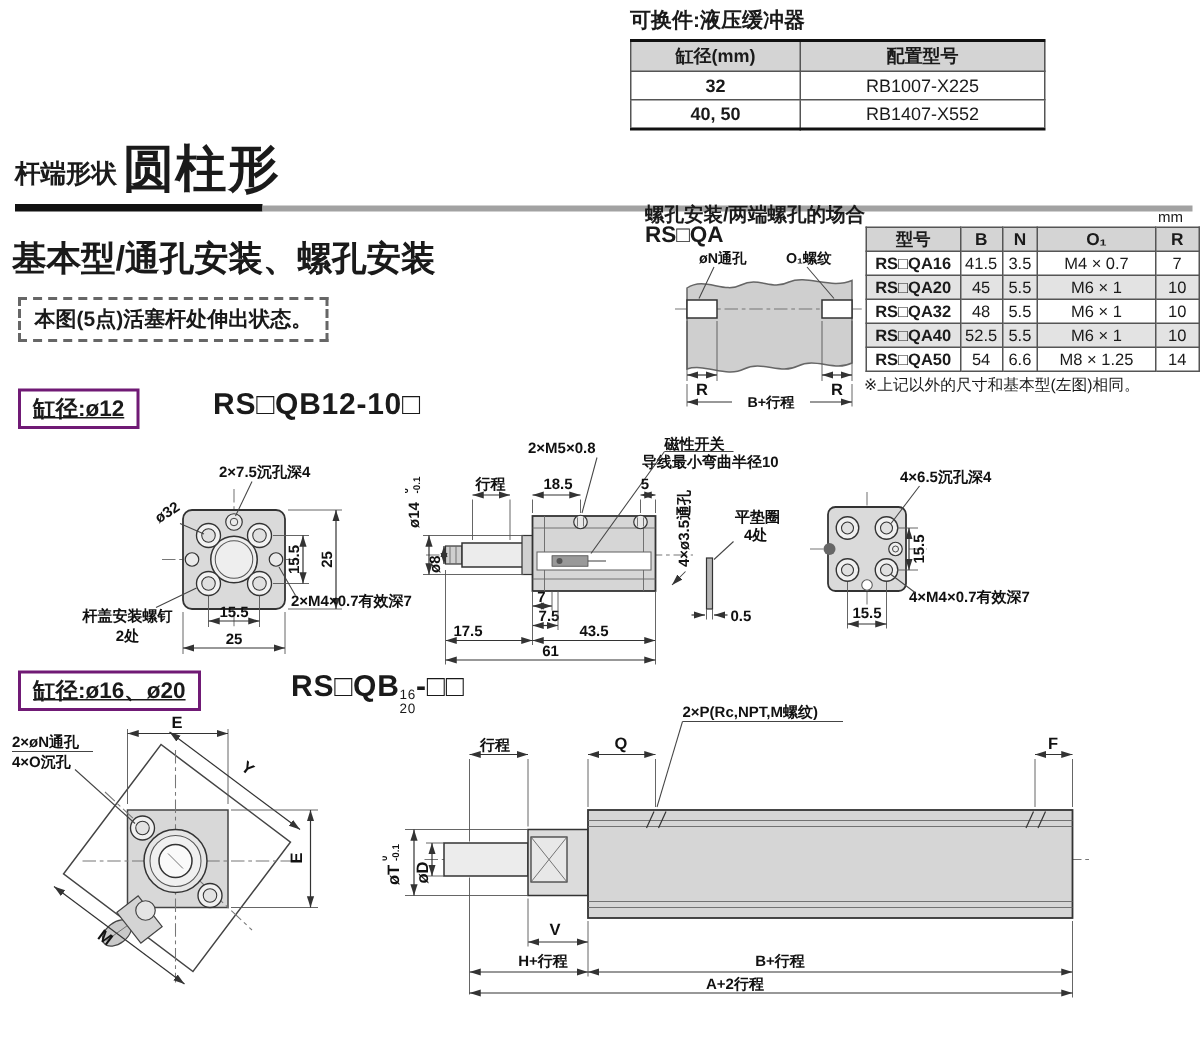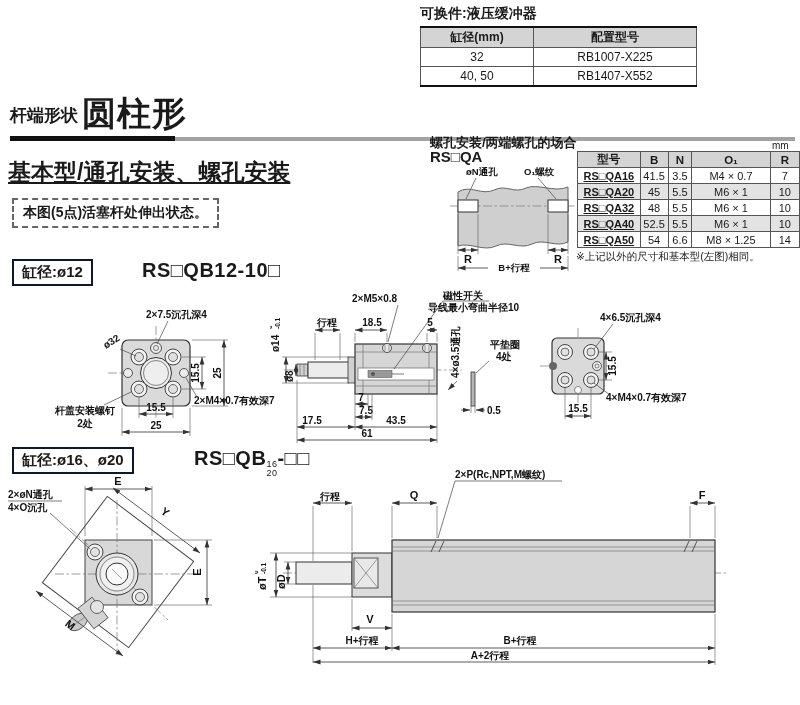--- a/index.html
+++ b/index.html
@@ -4,40 +4,40 @@
 <style>
   html,body{margin:0;padding:0;background:#fff;}
   .page{position:relative;width:800px;height:705px;background:#fff;overflow:hidden;
         font-family:"Liberation Sans","DejaVu Sans",sans-serif;color:#1a1a1a;}
   .abs{position:absolute;}
   
   .rep-title{font-size:14px;font-weight:bold;}
   table.rep{border-collapse:collapse;font-size:12px;}
   table.rep th,table.rep td{border:1px solid #555;text-align:center;padding:1px 6px;height:16px;}
   table.rep th{background:#d4d4d4;font-weight:bold;}
-  table.rep td.bore{font-weight:normal;width:100px;}
+  table.rep td.bore{font-weight:bold;width:100px;}
   table.rep td.model{width:150px;}
   table.rep{border-top:2px solid #111;border-bottom:2px solid #111;}
   
   .hd-prefix{font-size:17px;font-weight:bold;}
   .hd-title{font-size:34px;font-weight:bold;letter-spacing:1px;line-height:1;}
   .rule-black{background:#111;}
   .rule-gray{background:#a2a2a2;}
-  .section-title{font-size:23px;font-weight:bold;text-decoration:underline;}
+  .section-title{font-size:23px;font-weight:bold;}
   .note-box{border:2px dashed #666;font-size:14px;font-weight:600;padding:4px 9px;}
   .qa-title{font-size:13px;font-weight:bold;}
   .qa-model{font-size:15px;font-weight:bold;}
   .mm{font-size:10px;}
   table.qa{border-collapse:collapse;font-size:11px;}
   table.qa th,table.qa td{border:1px solid #555;text-align:center;padding:0 2px;height:15px;}
   table.qa th{background:#d4d4d4;font-weight:bold;font-size:11.5px;}
-  table.qa td.mod{font-weight:bold;text-decoration:underline;}
+  table.qa td.mod{font-weight:bold;}
   table.qa tr.alt td{background:#e3e3e3;}
   .qa-note{font-size:10.5px;}
-  .bore-box{border:2px solid #0f172a;font-size:15px;font-weight:bold;padding:2px 8px;}
+  .bore-box{border:2px solid #701a75;font-size:15px;font-weight:bold;padding:2px 8px;text-decoration:underline;}
   .model-label{font-size:20px;font-weight:bold;letter-spacing:0.5px;}
   .stack{display:inline-flex;flex-direction:column;font-size:9px;line-height:1.05;font-weight:normal;vertical-align:-2px;}
   
   svg text{font-family:"Liberation Sans","DejaVu Sans",sans-serif;fill:#111;}
   .t10{font-size:10px;font-weight:bold;}
   .t10n{font-size:10px;font-weight:600;}
   .t11{font-size:11px;font-weight:bold;}
   .t95{font-size:9.5px;font-weight:600;}
   .t65{font-size:6.5px;font-weight:bold;}
   .dl{stroke:#333;stroke-width:0.8;fill:none;}

